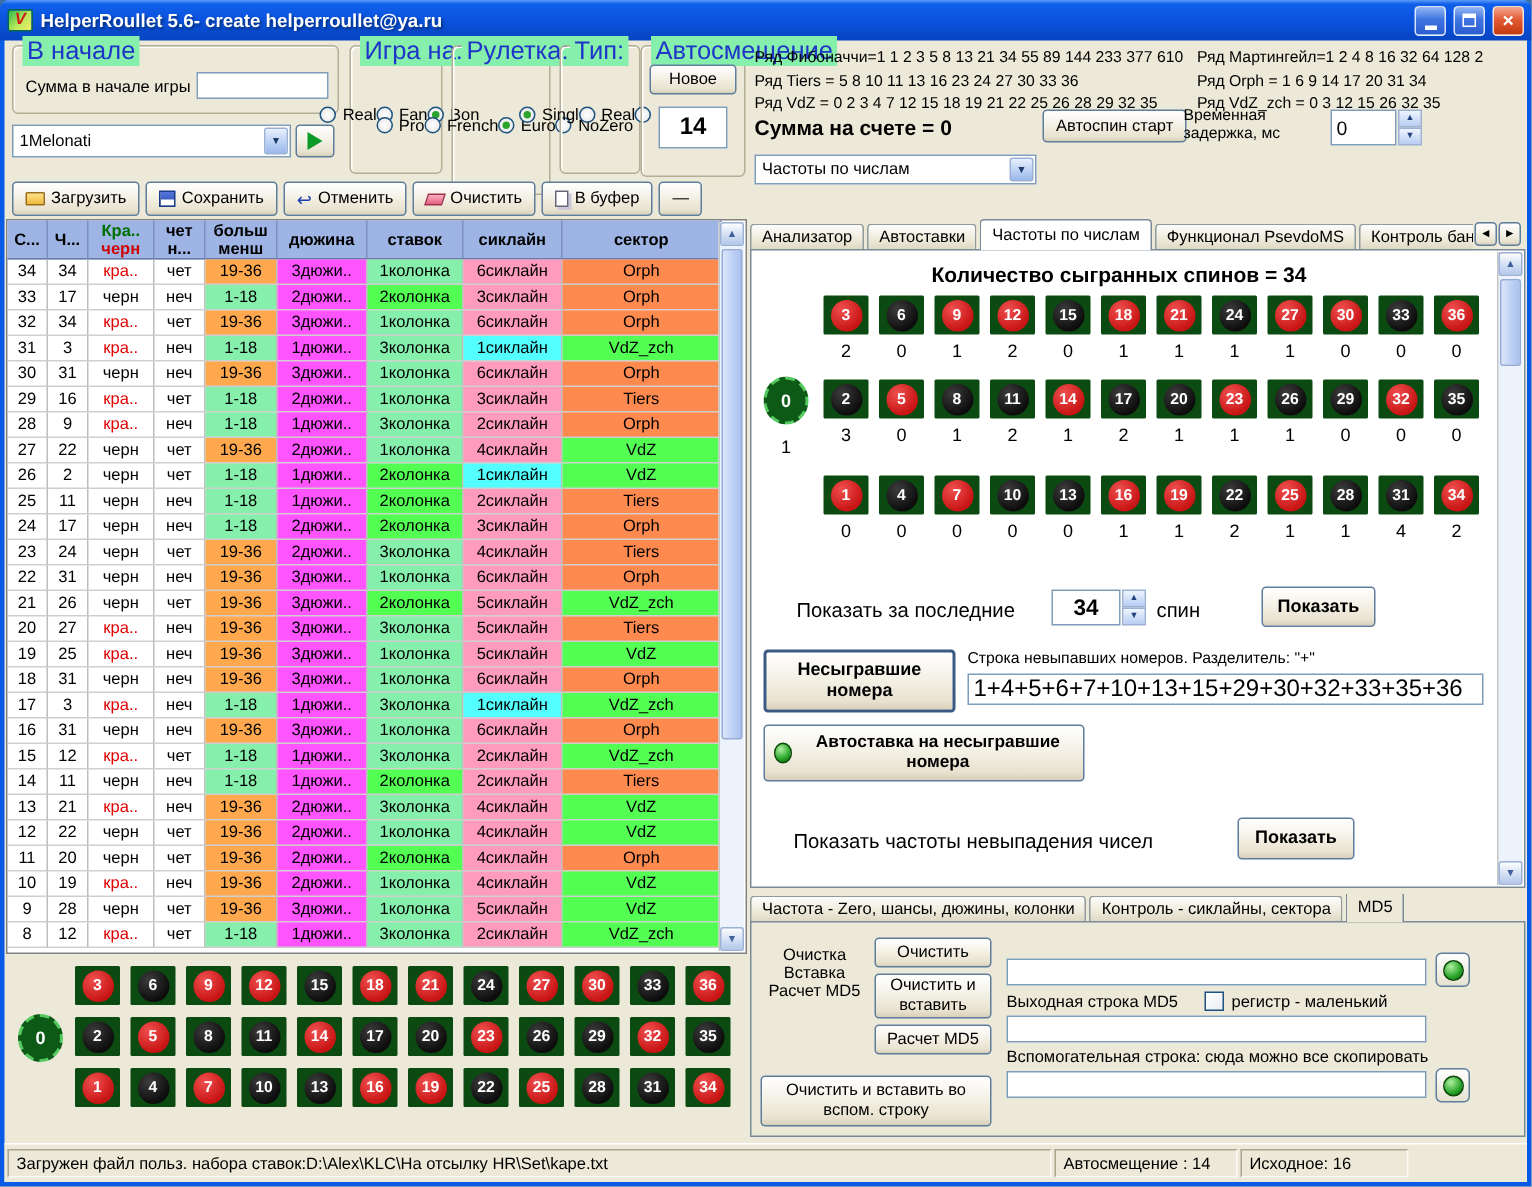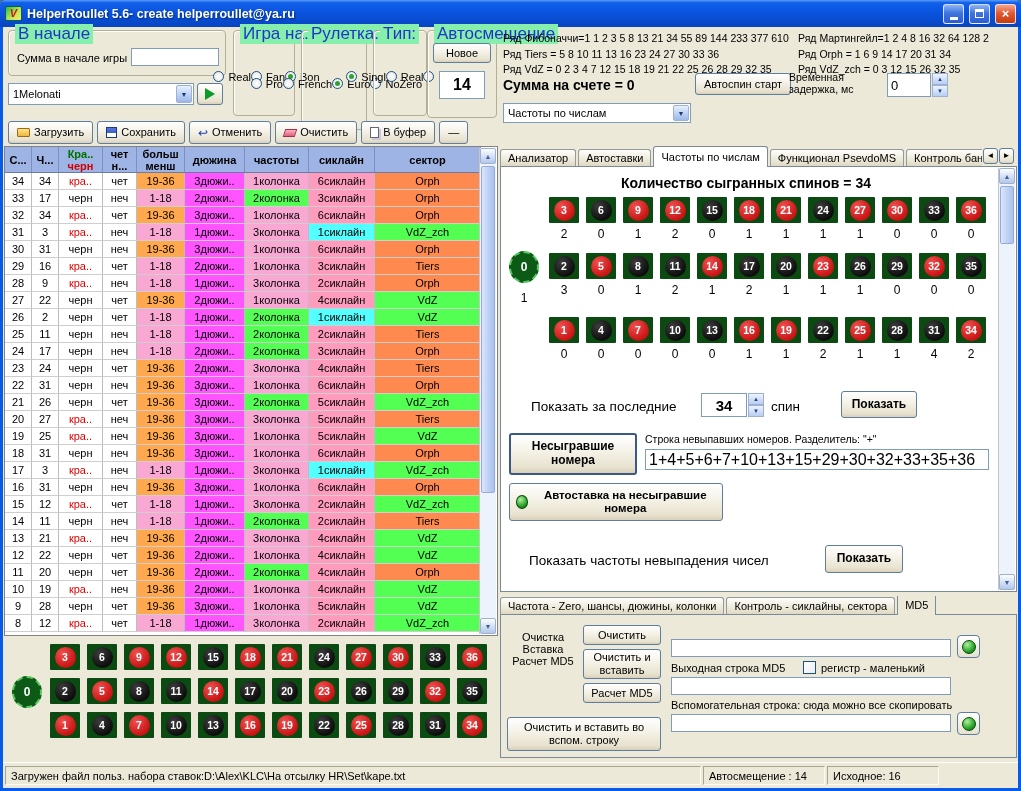--- a/index.html
+++ b/index.html
@@ -72,21 +72,21 @@
 
 #tablewrap{position:absolute;left:4px;top:146px;width:494px;height:490px;background:#fff;border:1px solid #828282}
 #thead{display:flex;height:26px;background:#9db4e4;border-bottom:1px solid #6a7ba8;width:476px}
 .th{border-right:1px solid #7d8fc0;display:flex;flex-direction:column;align-items:center;justify-content:center;font-size:11px;font-weight:bold;line-height:12px;overflow:hidden}
 .th.c2 .h1{color:#007000}.th.c2 .h2{color:#d00000}
 #tbody{width:476px}
 .trow{display:flex;height:17px}
 .td{border-right:1px solid #bdbdbd;border-bottom:1px solid #cfcfcf;font-size:11px;display:flex;align-items:center;justify-content:center;overflow:hidden;white-space:nowrap}
 .c0{width:27px}.c1{width:27px}.c2{width:44px}.c3{width:34px}.c4{width:48px}.c5{width:60px}.c6{width:64px}.c7{width:66px}.c8{flex:1}
 .t-red{color:#e00000}
-.bg-yellow{background:#f9a8d4}.bg-orange{background:#ffa84e}.bg-magenta{background:#ff54ff}
+.bg-yellow{background:#86efac}.bg-orange{background:#ffa84e}.bg-magenta{background:#ff54ff}
 .bg-green{background:#54ff54}.bg-cyan{background:#54ffff}.bg-pink{background:#ff9bbd}.bg-sector{background:#ff8a50}
 
 #board{position:absolute;left:4px;top:640px;width:494px;height:118px}
 .bcell{position:absolute;width:30px;height:26px;background:#0b4a10;display:flex;align-items:center;justify-content:center;border-radius:1px}
 .disc{width:21px;height:21px;border-radius:50%;color:#fff;font-size:10.5px;font-weight:bold;display:flex;align-items:center;justify-content:center}
 .dr{background:radial-gradient(circle at 35% 30%,#f05050,#c81414 70%)}
 .db{background:radial-gradient(circle at 35% 30%,#3c3c3c,#0d0d0d 70%)}
 .bzero{position:absolute;width:30px;height:32px;border-radius:50%;border:2px dashed #55c95f;background:#0d5a16;color:#fff;font-weight:bold;font-size:12px;display:flex;align-items:center;justify-content:center}
 .bcount{position:absolute;width:30px;text-align:center;font-size:12px;color:#000}
 
@@ -291,21 +291,21 @@
           <span class="h2">н...</span>
         </div>
         <div class="th c4">
           <span class="h1">больш</span>
           <span class="h2">менш</span>
         </div>
         <div class="th c5">
           <span class="h1">дюжина</span>
         </div>
         <div class="th c6">
-          <span class="h1">частоты</span>
+          <span class="h1">ставок</span>
         </div>
         <div class="th c7">
           <span class="h1">сиклайн</span>
         </div>
         <div class="th c8">
           <span class="h1">сектор</span>
         </div>
       </div>
     <div id="tbody">
         <div class="trow">

